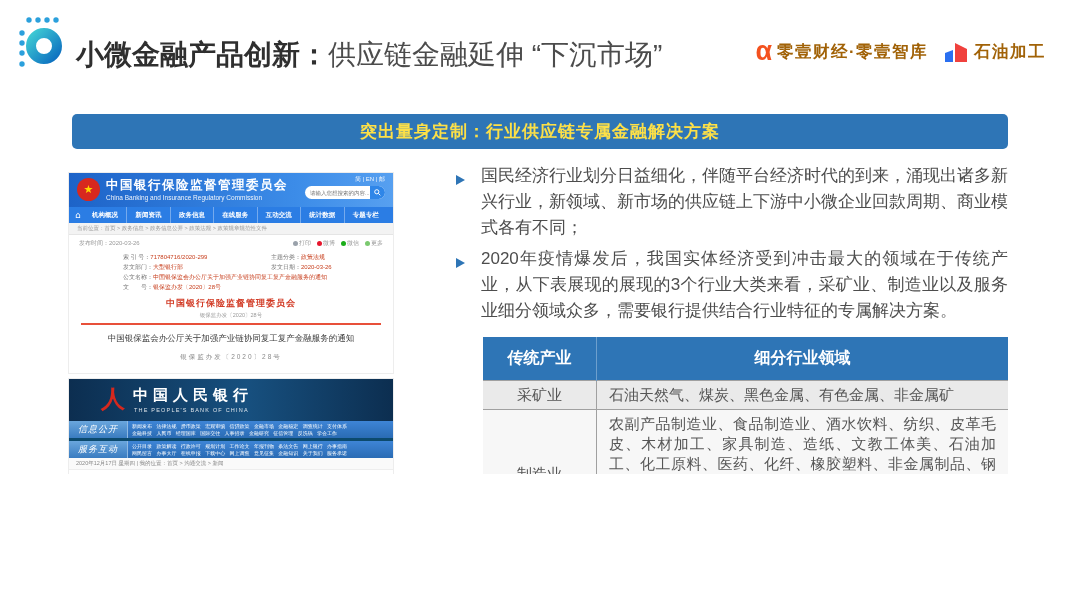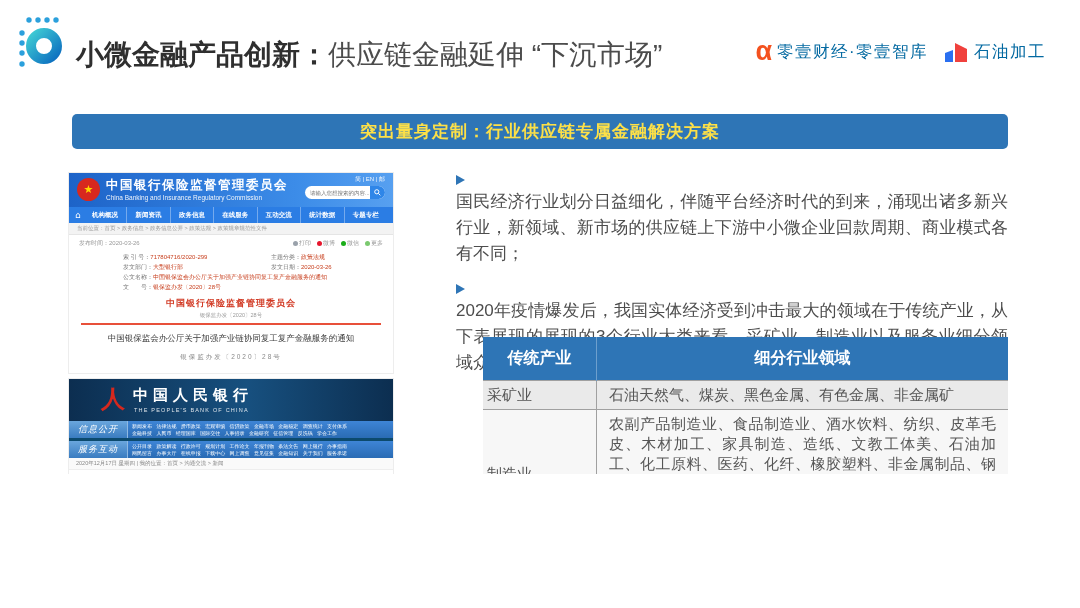--- a/index.html
+++ b/index.html
@@ -5,43 +5,43 @@
   html,body{margin:0;padding:0;background:#fff;}
   .stage{position:relative;width:1080px;height:474px;background:#fff;overflow:hidden;
          font-family:"Liberation Sans","DejaVu Sans",sans-serif;}
 
   
   .logo{position:absolute;left:16px;top:14px;}
   .page-title{position:absolute;left:76px;top:36px;font-size:28px;color:#4c4c4c;white-space:nowrap;}
   .page-title .tb{font-weight:bold;color:#2f2f2f;}
   .brands{position:absolute;right:34px;top:40px;display:flex;gap:16px;align-items:center;}
   .brand{display:flex;align-items:center;gap:5px;}
-  .brand .blabel{font-size:16.5px;font-weight:normal;color:#0369a1;letter-spacing:1.5px;}
+  .brand .blabel{font-size:16.5px;font-weight:bold;color:#a16207;letter-spacing:1.5px;}
   .alpha{color:#f4511e;font-weight:900;font-size:27px;line-height:24px;transform:translateY(-1px);}
 
   
   .banner{position:absolute;left:72px;top:114px;width:936px;height:35px;background:#2e75b6;
           border-radius:5px;display:flex;align-items:center;justify-content:center;
           color:#fde047;font-size:17px;font-weight:bold;letter-spacing:1px;}
 
   
   .bullets{position:absolute;left:456px;top:163px;width:552px;}
-  .bullet{display:flex;margin-bottom:5px;flex-direction:column;}
+  .bullet{display:flex;margin-bottom:5px;}
   .bullet .arrow{width:25px;padding-top:8px;}
   .tri{display:inline-block;width:0;height:0;border-left:9px solid #2e75b6;
        border-top:5px solid transparent;border-bottom:5px solid transparent;}
   .bullet .btext{flex:1;font-size:17px;line-height:26px;color:#4d4d4d;text-align:justify;}
 
   
   .ind-table{position:absolute;left:483px;top:337px;width:525px;border-collapse:collapse;
              font-size:15px;color:#555;table-layout:fixed;}
   .ind-table th{background:#2e75b6;color:#fff;font-size:16px;font-weight:bold;height:27px;padding:8px;}
   .ind-table th.cat{width:97px;border-right:1px solid #6d9fcd;}
   .ind-table td{padding:4px 12px;line-height:20px;border-top:1px solid #a0a0a0;text-align:justify;}
-  .ind-table td.cat{text-align:left;border-right:1px solid #a0a0a0;padding:4px 4px;}
+  .ind-table td.cat{text-align:center;border-right:1px solid #a0a0a0;padding:4px 4px;}
   .ind-table tr.r0 td{background:#eaeaea;}
   .ind-table tr.r1 td{background:#f7f7f7;}
   .ind-table tr.r2 td{background:#eaeaea;}
 
   
   .cbirc{position:absolute;left:68px;top:172px;width:324px;height:200px;background:#fff;
          border:1px solid #ededed;overflow:hidden;}
   .cb-header{height:34px;background:linear-gradient(90deg,#1d63c8,#3c8ce8 70%,#57a0f0);position:relative;color:#fff;}
   .cb-emblem{position:absolute;left:8px;top:5px;width:23px;height:23px;border-radius:50%;background:#d8281e;
              display:flex;align-items:center;justify-content:center;color:#ffd700;font-size:11px;}

